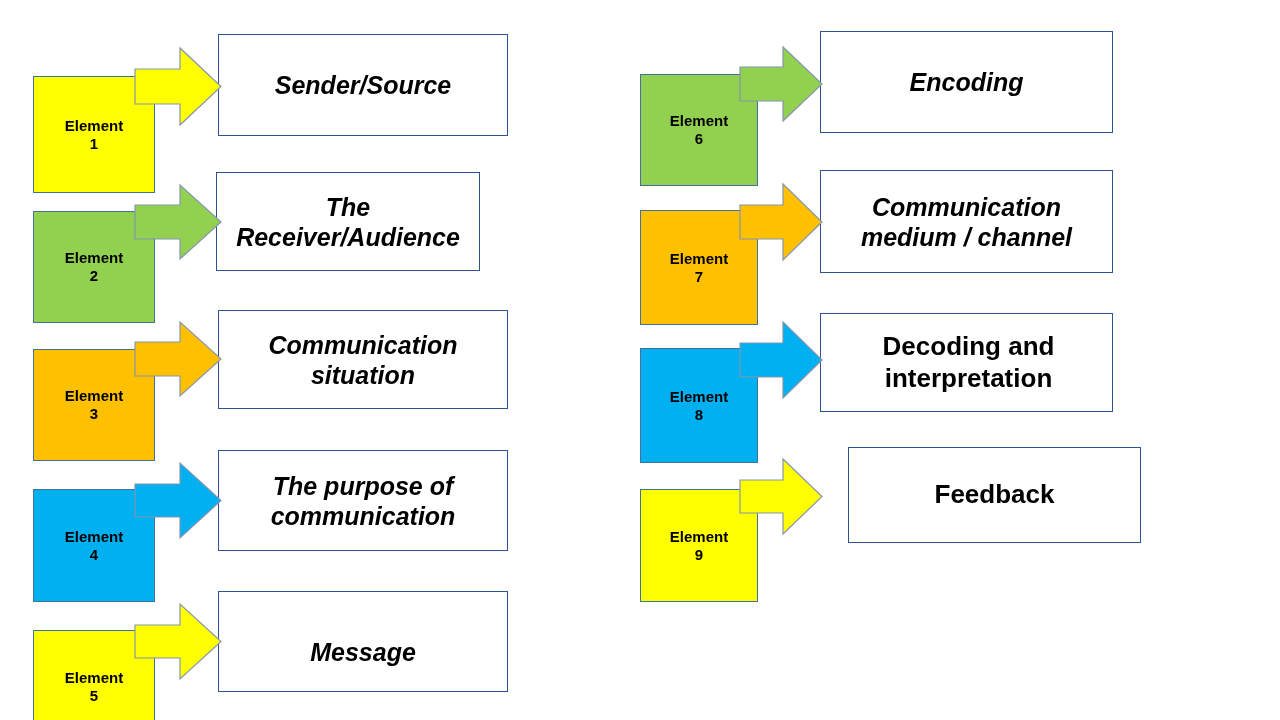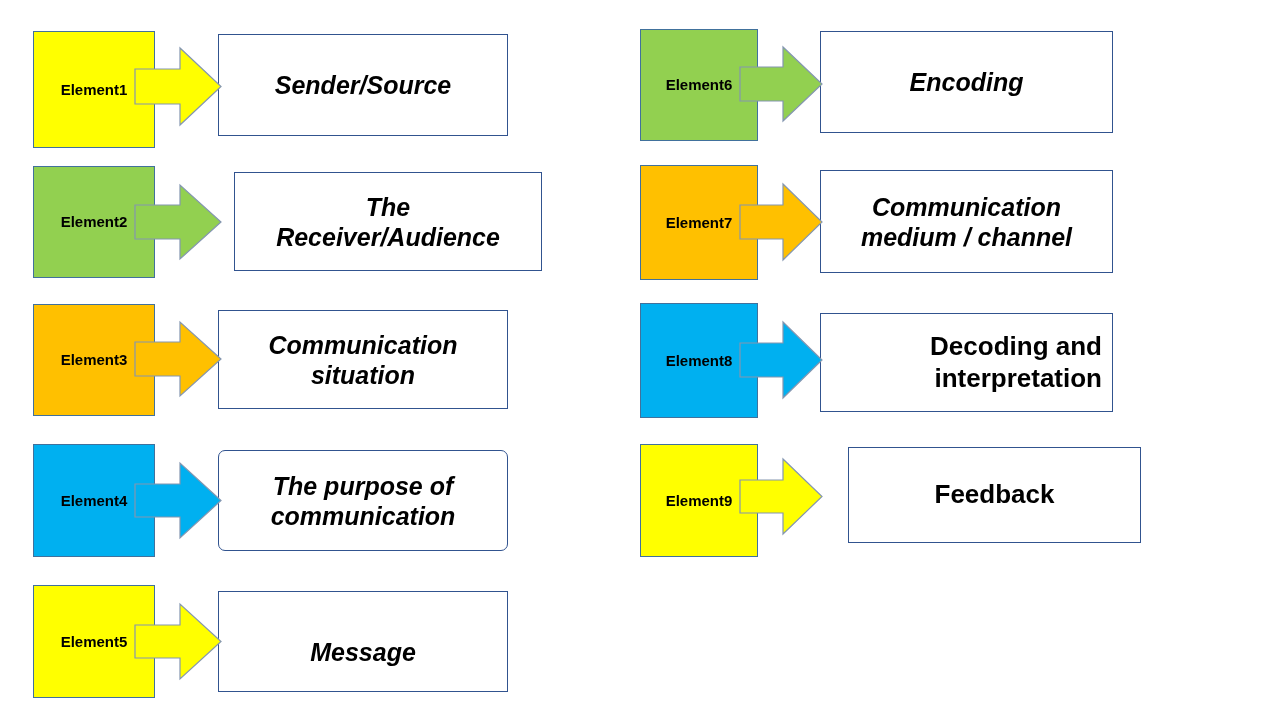--- a/index.html
+++ b/index.html
@@ -15,27 +15,28 @@
 
   
   .row{position:absolute;}
 
   
   .chip{
     position:absolute;
     box-sizing:border-box;
     border:1px solid #41719c;
     display:flex;
-    flex-direction:row;
+    flex-direction:column;
     align-items:center;
     justify-content:center;
     line-height:1.18;
     font-weight:bold;
     color:#000000;
     z-index:2;
+    margin-top:45px;
   }
   .chip .chip-word{display:block;}
   .chip .chip-num{display:block;}
 
   
   .arrow{
     position:absolute;
     z-index:3;
     pointer-events:auto;
   }
@@ -58,21 +59,21 @@
     padding:0 10px;
     box-sizing:border-box;
     color:#000000;
     font-weight:bold;
     font-style:italic;
     text-align:center;
     line-height:1.2;
     white-space:pre-line;
   }
   .labelbox.plain .label-text{font-style:normal;}
-  .labelbox.align-left .label-text{text-align:right;padding-left:14px;}
+  .labelbox.align-left .label-text{text-align:center;padding-left:14px;}
 </style>
 </head>
 <body>
 
 <div id="canvas">
     <div class="row">
       <div class="arrow" style="left: 135px; top: 48px;">
         <svg width="86" height="77" viewBox="0 0 86 77">
           <polygon points="0.0,21.0 45.0,21.0 45.0,0.0 86.0,38.5 45.0,77.0 45.0,56.0 0.0,56.0" fill="#FFFF00" stroke="#8496b0" stroke-width="1.2" stroke-linejoin="miter"></polygon>
         </svg>
@@ -88,21 +89,21 @@
     <div class="row">
       <div class="arrow" style="left: 135px; top: 185px;">
         <svg width="86" height="74" viewBox="0 0 86 74">
           <polygon points="0.0,20.0 45.0,20.0 45.0,0.0 86.0,37.0 45.0,74.0 45.0,54.0 0.0,54.0" fill="#92D050" stroke="#8496b0" stroke-width="1.2" stroke-linejoin="miter"></polygon>
         </svg>
       </div>
       <div class="chip" style="left: 33px; top: 166px; width: 122px; height: 112px; background: rgb(146, 208, 80); border-color: rgb(65, 113, 156); font-size: 15px;">
         <span class="chip-word">Element</span>
         <span class="chip-num">2</span>
       </div>
-      <div class="labelbox" style="left: 234px; top: 172px; width: 308px; height: 99px; border-color: rgb(49, 83, 143);">
+      <div class="labelbox" style="left: 216px; top: 172px; width: 264px; height: 99px; border-color: rgb(49, 83, 143);">
         <span class="label-text" style="font-size: 25px;">The
 Receiver/Audience</span>
       </div>
     </div>
     <div class="row">
       <div class="arrow" style="left: 135px; top: 322px;">
         <svg width="86" height="74" viewBox="0 0 86 74">
           <polygon points="0.0,20.0 45.0,20.0 45.0,0.0 86.0,37.0 45.0,74.0 45.0,54.0 0.0,54.0" fill="#FFC000" stroke="#8496b0" stroke-width="1.2" stroke-linejoin="miter"></polygon>
         </svg>
       </div>
@@ -118,21 +119,21 @@
     <div class="row">
       <div class="arrow" style="left: 135px; top: 463px;">
         <svg width="86" height="75" viewBox="0 0 86 75">
           <polygon points="0.0,21.0 45.0,21.0 45.0,0.0 86.0,37.5 45.0,75.0 45.0,54.0 0.0,54.0" fill="#00B0F0" stroke="#8496b0" stroke-width="1.2" stroke-linejoin="miter"></polygon>
         </svg>
       </div>
       <div class="chip" style="left: 33px; top: 444px; width: 122px; height: 113px; background: rgb(0, 176, 240); border-color: rgb(65, 113, 156); font-size: 15px;">
         <span class="chip-word">Element</span>
         <span class="chip-num">4</span>
       </div>
-      <div class="labelbox" style="left: 218px; top: 450px; width: 290px; height: 101px; border-color: rgb(49, 83, 143); border-radius: 7px;">
+      <div class="labelbox" style="left: 218px; top: 450px; width: 290px; height: 101px; border-color: rgb(49, 83, 143);">
         <span class="label-text" style="font-size: 25px;">The purpose of
 communication</span>
       </div>
     </div>
     <div class="row">
       <div class="arrow" style="left: 135px; top: 604px;">
         <svg width="86" height="75" viewBox="0 0 86 75">
           <polygon points="0.0,21.0 45.0,21.0 45.0,0.0 86.0,37.5 45.0,75.0 45.0,54.0 0.0,54.0" fill="#FFFF00" stroke="#8496b0" stroke-width="1.2" stroke-linejoin="miter"></polygon>
         </svg>
       </div>

